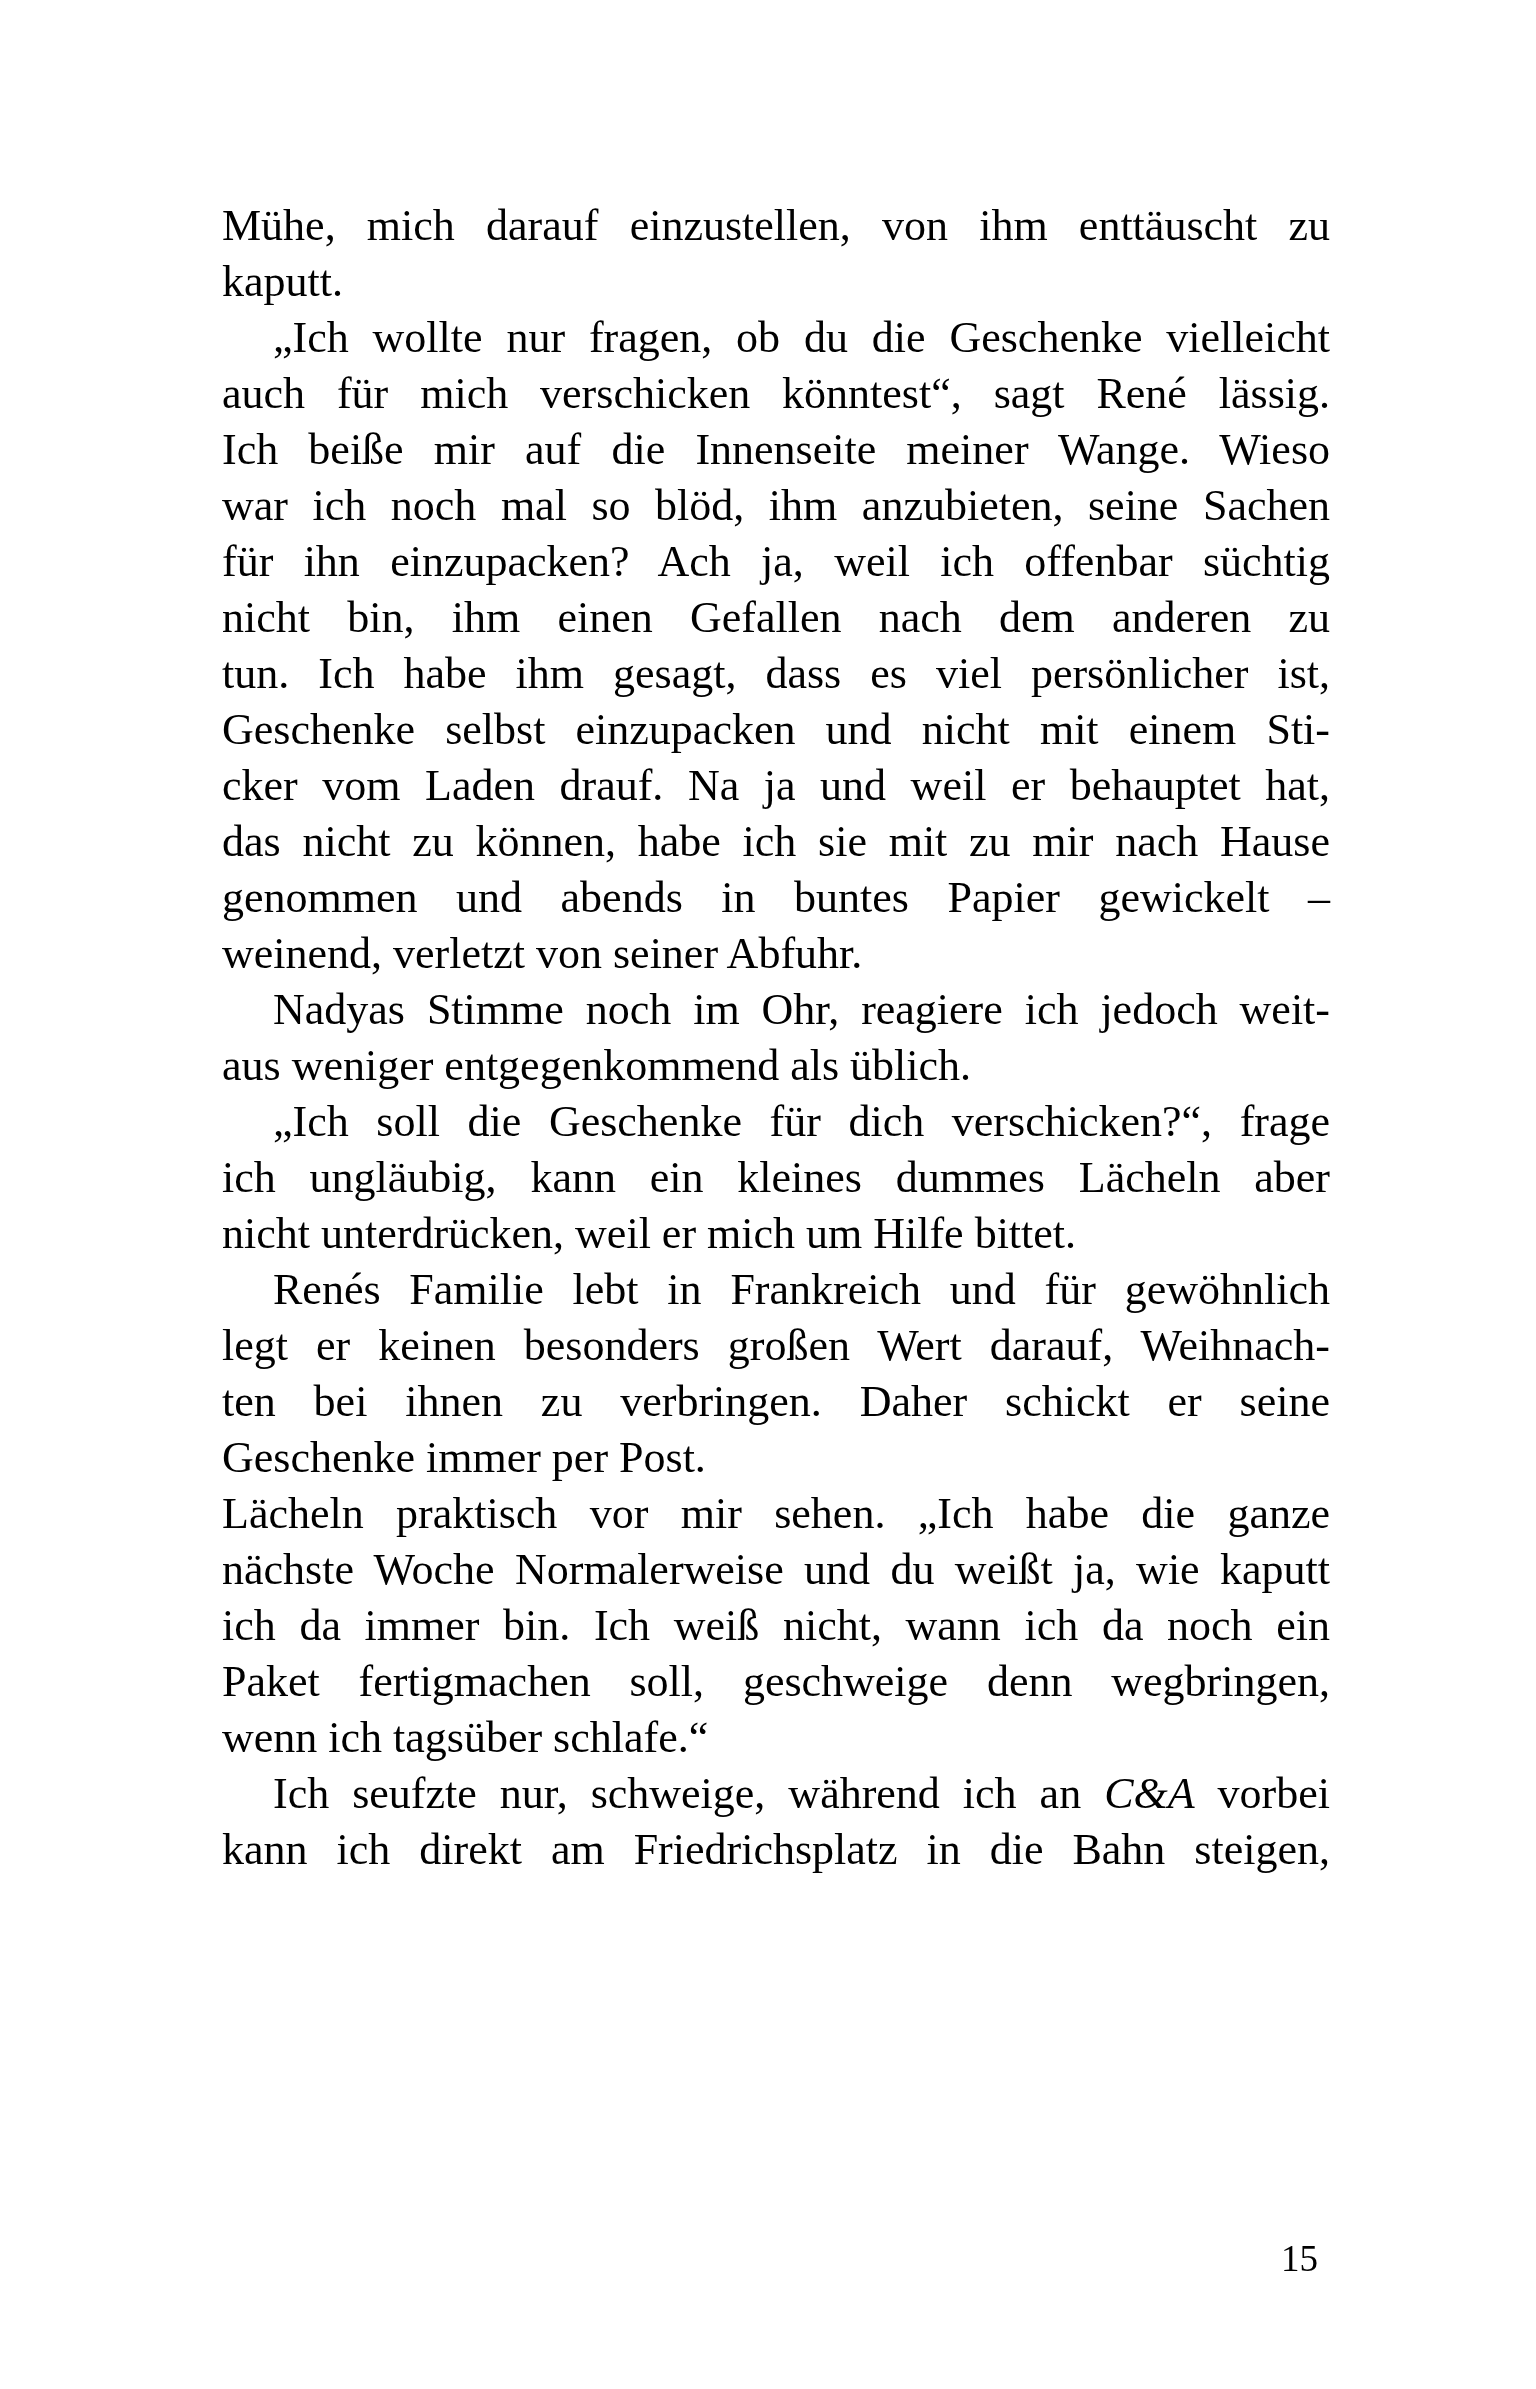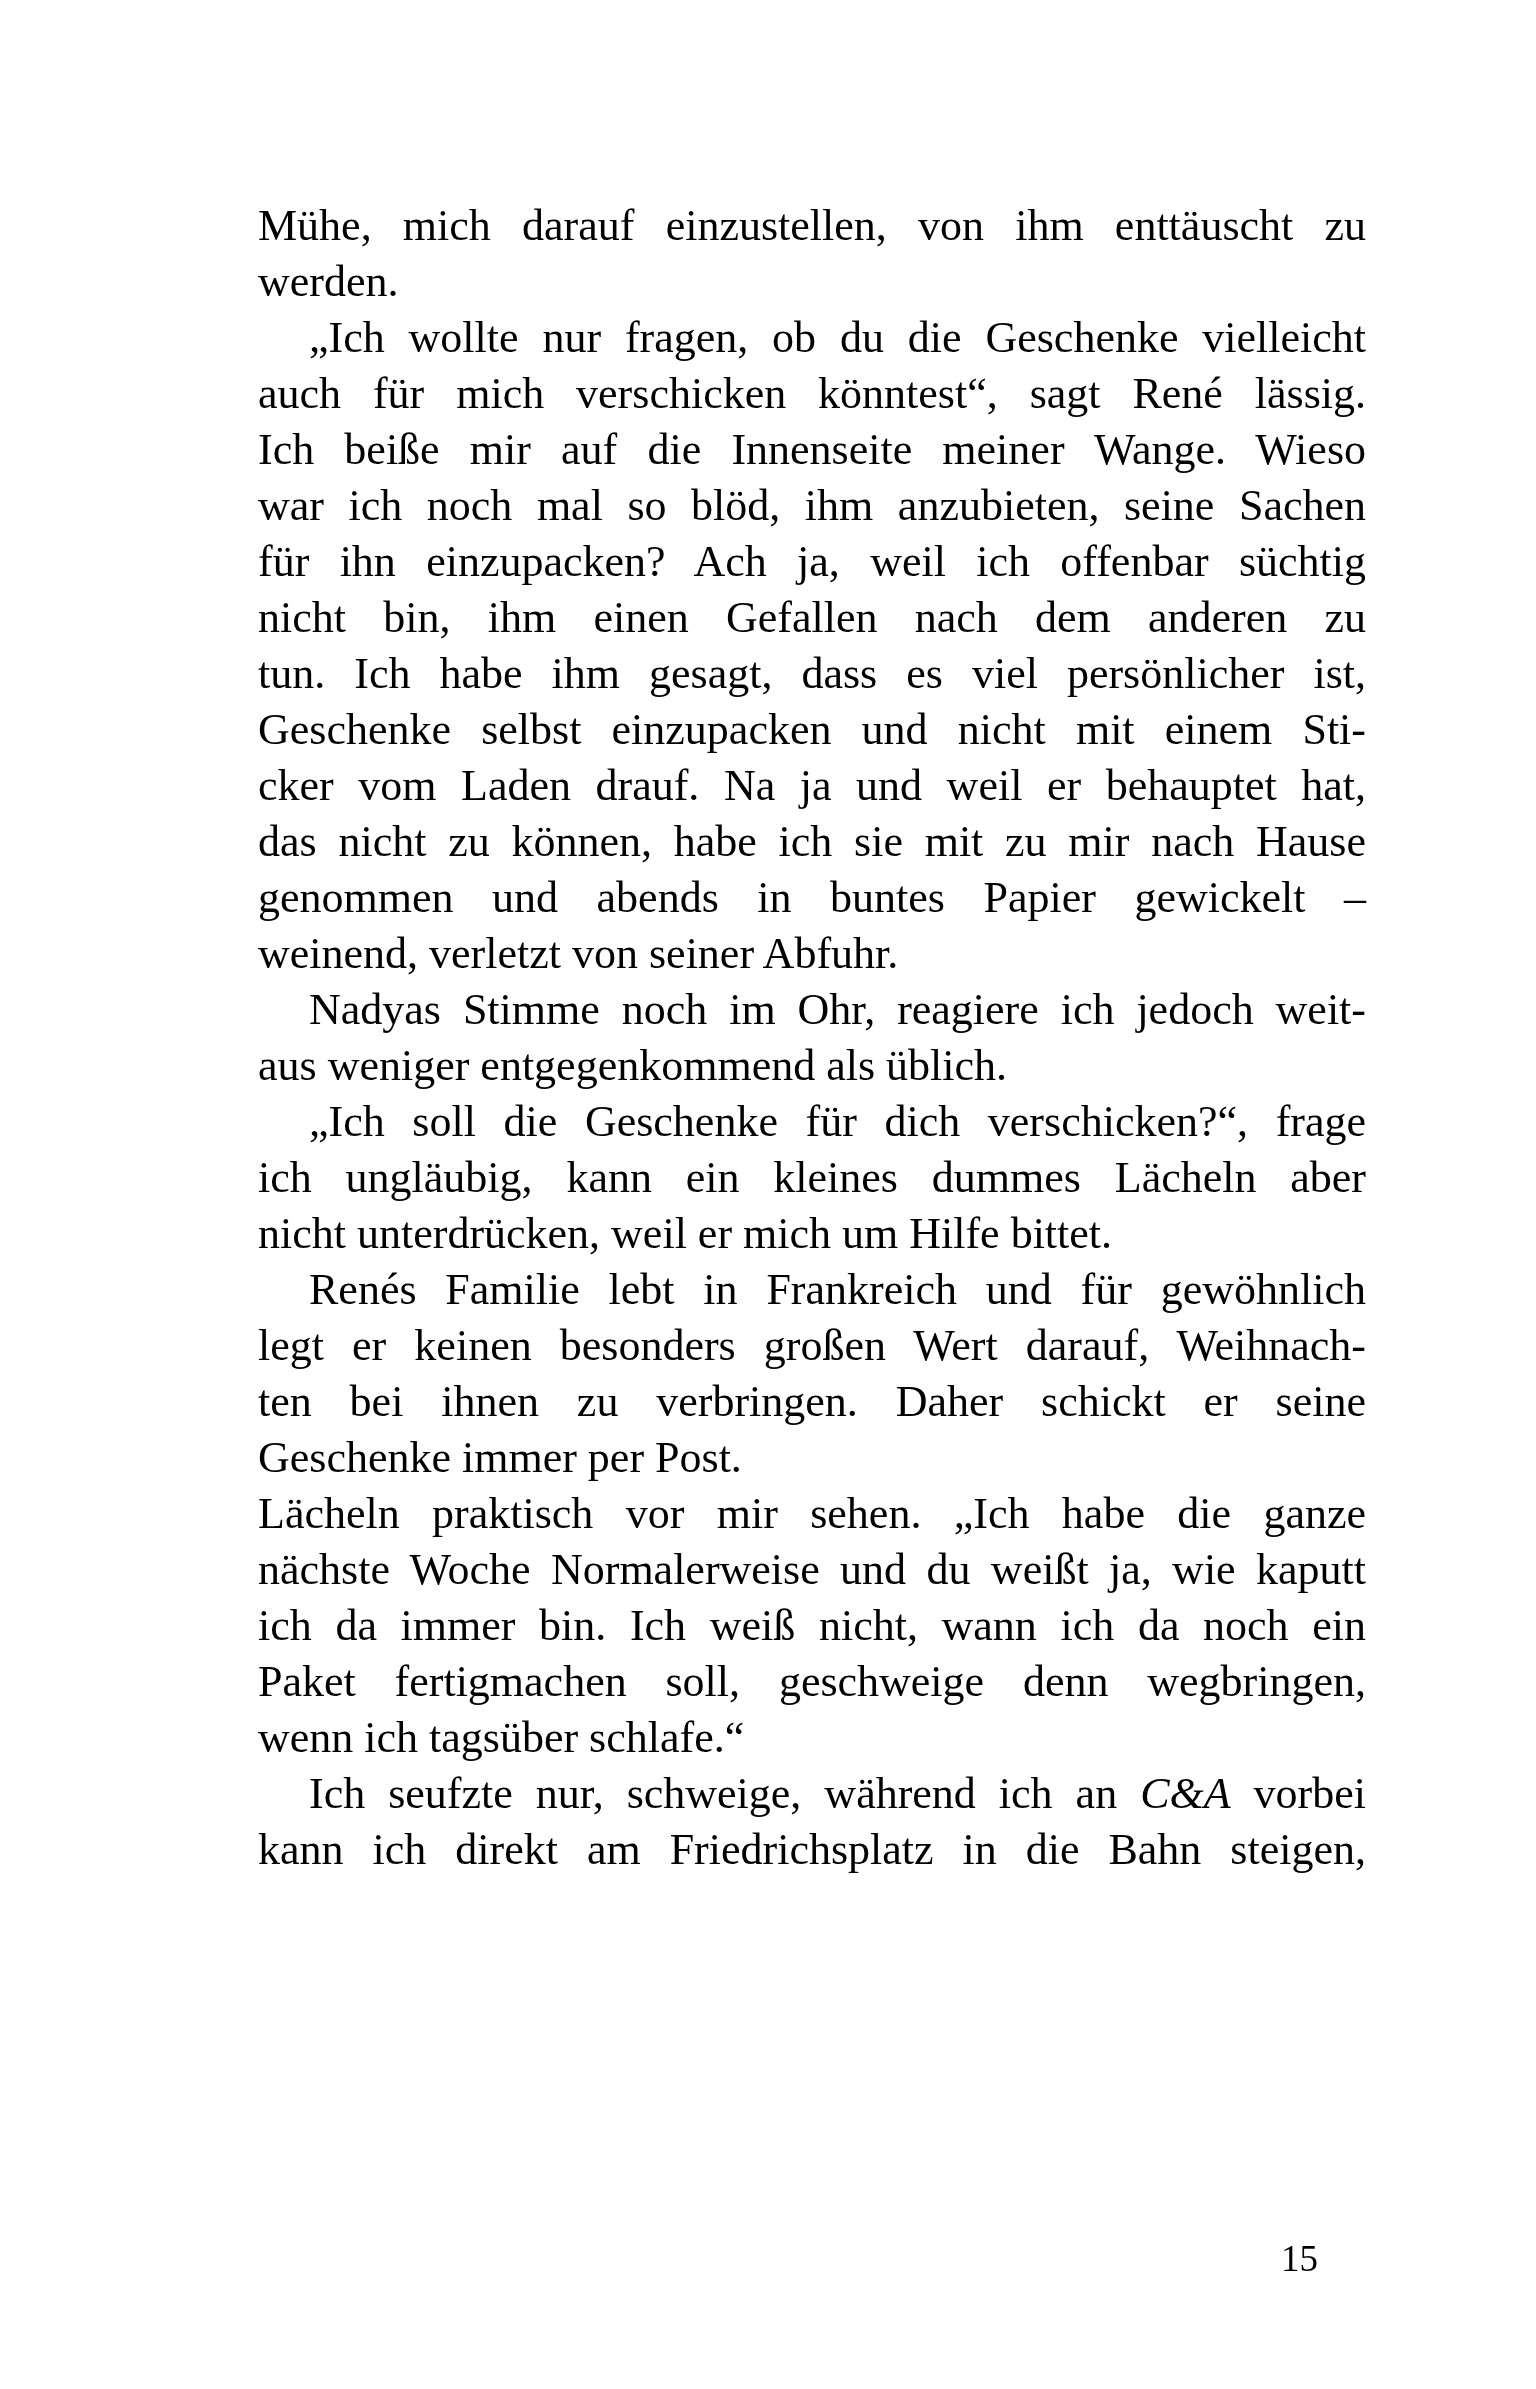--- a/index.html
+++ b/index.html
@@ -18,21 +18,20 @@
     inset: 0;
     background: #ffffff;
     overflow: hidden;
   }
   .text-block {
     position: absolute;
     left: 222px;
     top: 198px;
     width: 1108px;
     color: #000000;
-    margin-left: 36px;
   }
   .line {
     font-size: 44px;
     line-height: 56px;
     text-align: justify;
     text-align-last: justify;
     -moz-text-align-last: justify;
     white-space: normal;
     letter-spacing: 0px;
   }
@@ -55,21 +54,21 @@
     color: #000000;
     text-align: right;
   }
 </style>
 </head>
 <body style="background-color: rgb(255, 255, 255);">
 
 <div class="book-page">
   <div class="text-block" style="color: rgb(0, 0, 0);">
       <div class="line"><span>Mühe, mich darauf einzustellen, von ihm enttäuscht zu</span></div>
-      <div class="line nojust"><span>werden.</span></div>
+      <div class="line nojust"><span>kaputt.</span></div>
       <div class="line indent"><span>„Ich wollte nur fragen, ob du die Geschenke vielleicht</span></div>
       <div class="line"><span>auch für mich verschicken könntest“, sagt René lässig.</span></div>
       <div class="line"><span>Ich beiße mir auf die Innenseite meiner Wange. Wieso</span></div>
       <div class="line"><span>war ich noch mal so blöd, ihm anzubieten, seine Sachen</span></div>
       <div class="line"><span>für ihn einzupacken? Ach ja, weil ich offenbar süchtig</span></div>
       <div class="line"><span>nicht bin, ihm einen Gefallen nach dem anderen zu</span></div>
       <div class="line"><span>tun. Ich habe ihm gesagt, dass es viel persönlicher ist,</span></div>
       <div class="line"><span>Geschenke selbst einzupacken und nicht mit einem Sti-</span></div>
       <div class="line"><span>cker vom Laden drauf. Na ja und weil er behauptet hat,</span></div>
       <div class="line"><span>das nicht zu können, habe ich sie mit zu mir nach Hause</span></div>

